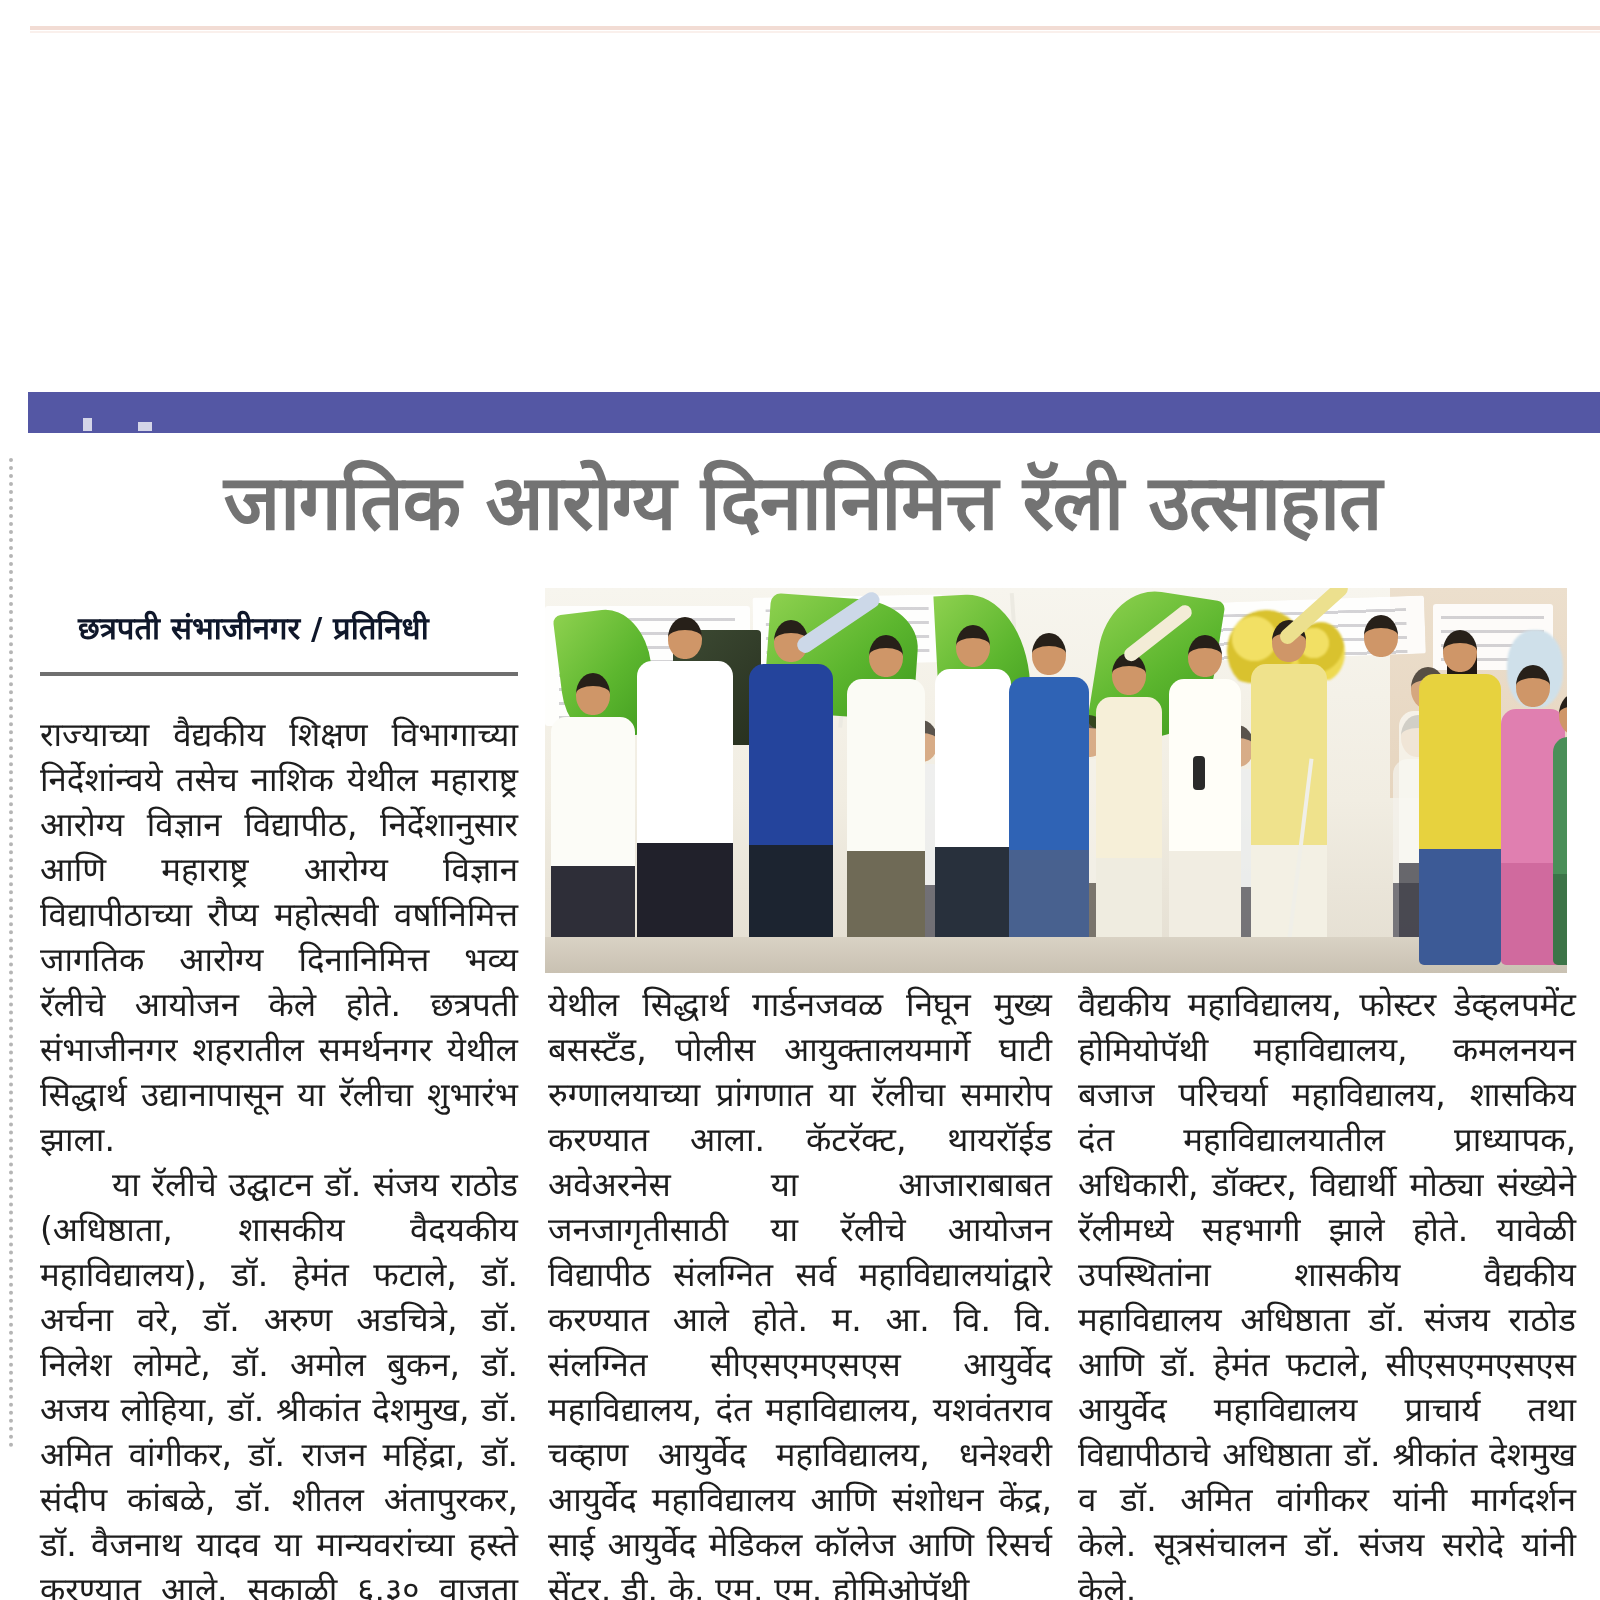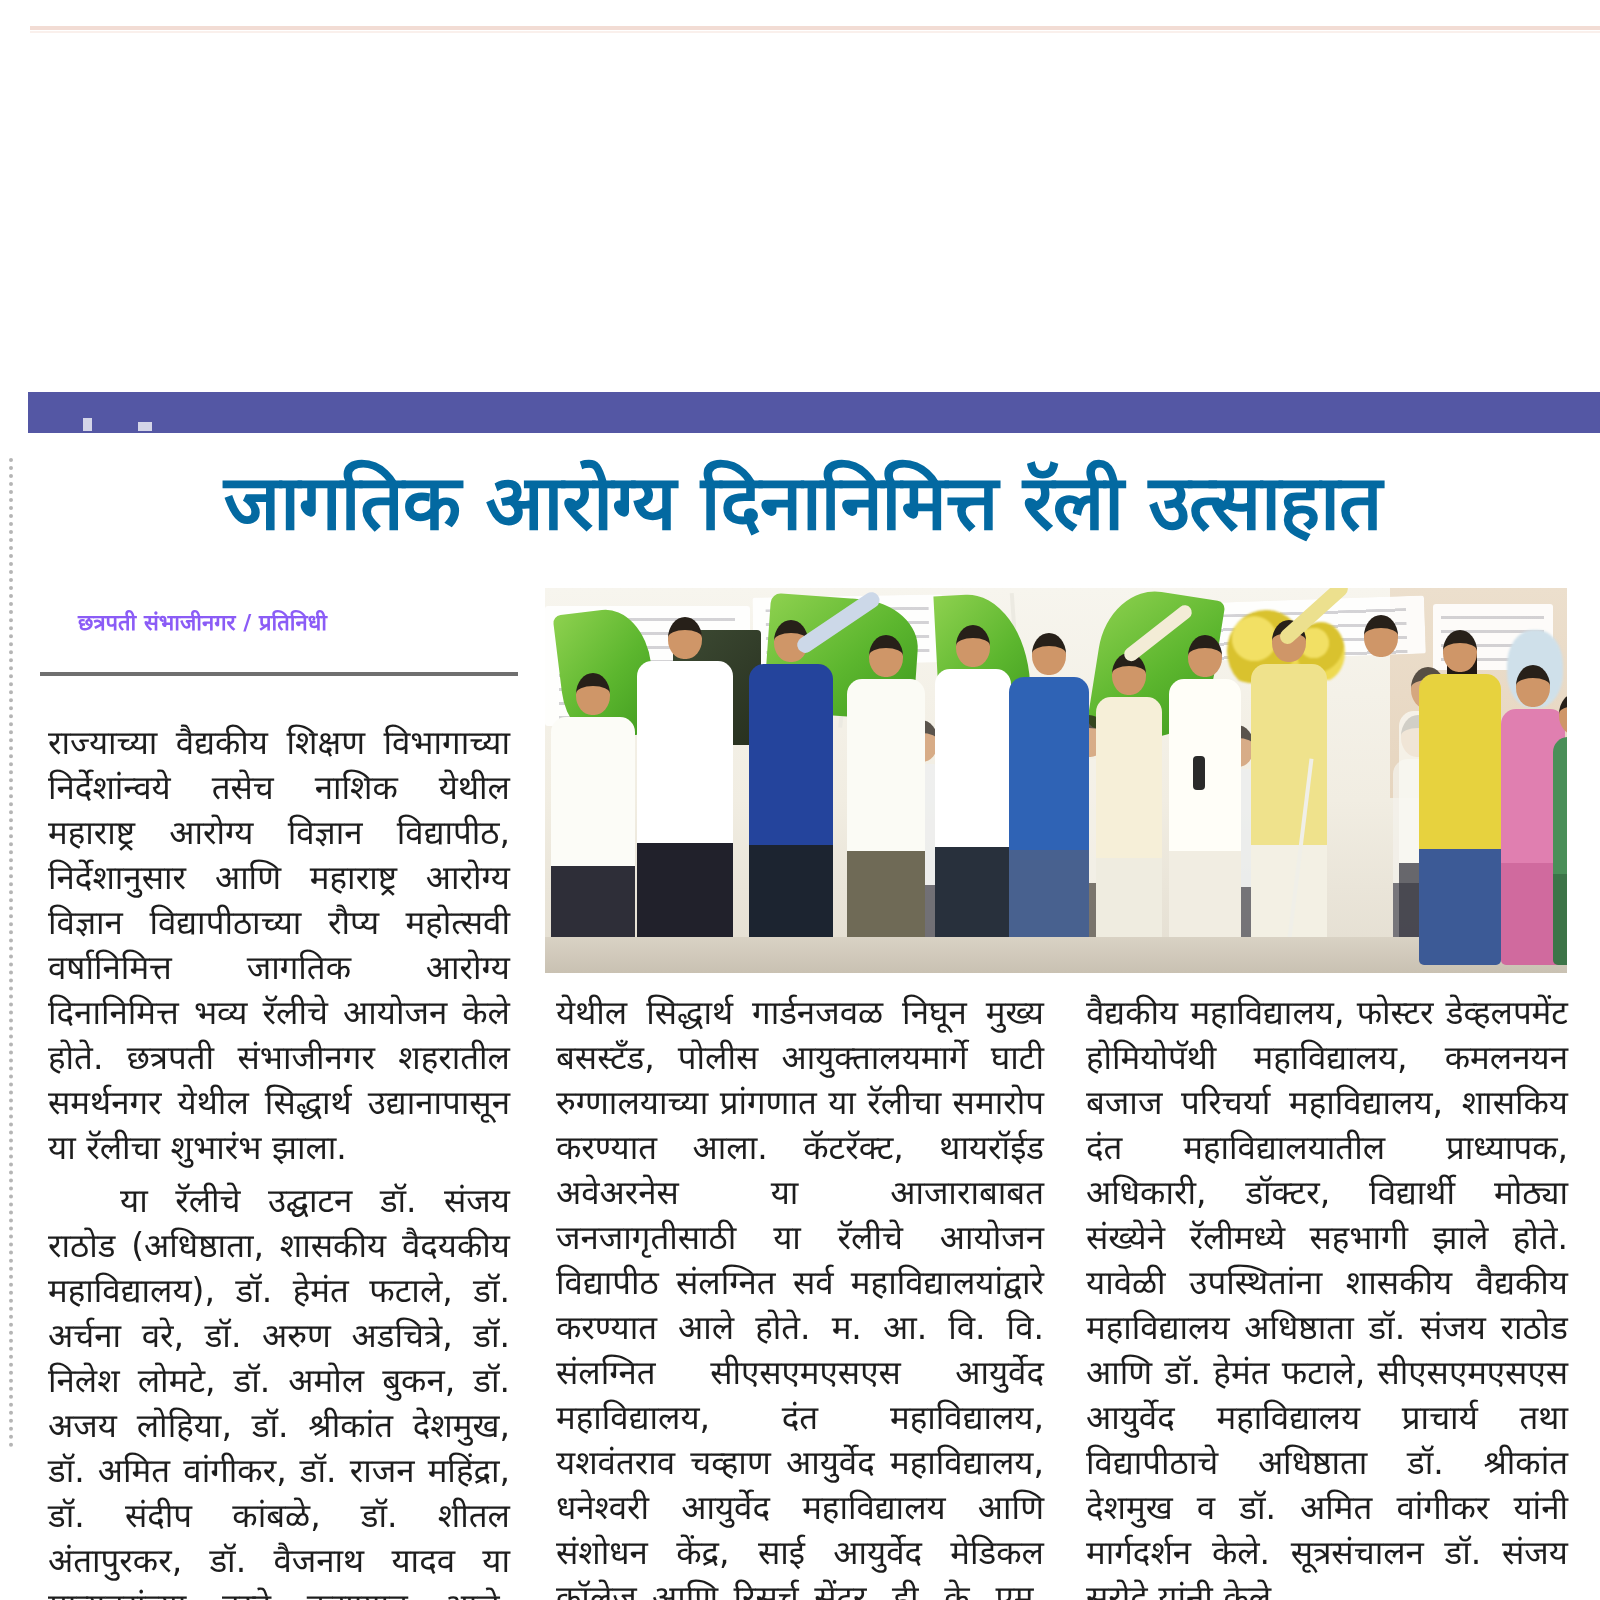--- a/index.html
+++ b/index.html
@@ -12,28 +12,28 @@
   .masthead{position:absolute;top:86px;left:0;width:100%;text-align:center;
             font-size:190px;line-height:1.25;font-weight:bold;color:var(--masthead-red,#ed1c24);
             letter-spacing:-2px;white-space:nowrap;}
 
   .band{position:absolute;top:392px;left:28px;width:1572px;height:41px;background:var(--band-blue,#5457a4);}
   .band .mark{position:absolute;bottom:2px;background:rgba(255,255,255,.75);}
 
   .perforation{position:absolute;left:9px;top:458px;height:990px;width:0;border-left:4px dotted #b5b5b5;}
 
   .headline{position:absolute;top:448px;left:30px;width:1545px;height:140px;
-            font-size:76px;font-weight:bold;color:#0369a1;text-align:center;
+            font-size:76px;font-weight:bold;color:#737373;text-align:center;
             white-space:nowrap;overflow:hidden;letter-spacing:-1px;}
 
-  .byline{position:absolute;top:606px;left:78px;font-size:22px;font-weight:bold;color:#8b5cf6;}
+  .byline{position:absolute;top:606px;left:78px;font-size:31px;font-weight:bold;color:#0f172a;}
   .byline-rule{position:absolute;top:672px;left:40px;width:478px;height:4px;background:#6f6f6f;}
 
   .col{position:absolute;font-size:33px;line-height:45px;text-align:justify;color:#1d1d1d;}
-  .col p{margin:8px;}
+  .col p{margin:0;}
   .col p.indent{text-indent:72px;}
   .col1{top:712px;left:40px;width:478px;}
   .col2{top:982px;left:548px;width:504px;}
   .col3{top:982px;left:1078px;width:498px;}
 
   
   .photo{position:absolute;top:588px;left:545px;width:1022px;height:385px;overflow:hidden;
          background:linear-gradient(to bottom,#f7f5ee 0%,#f1ede2 55%,#e3ddd0 100%);}
   .photo .ground{position:absolute;left:0;right:0;bottom:0;height:36px;
          background:linear-gradient(to bottom,#d9d2c4,#c9c1b2);}

